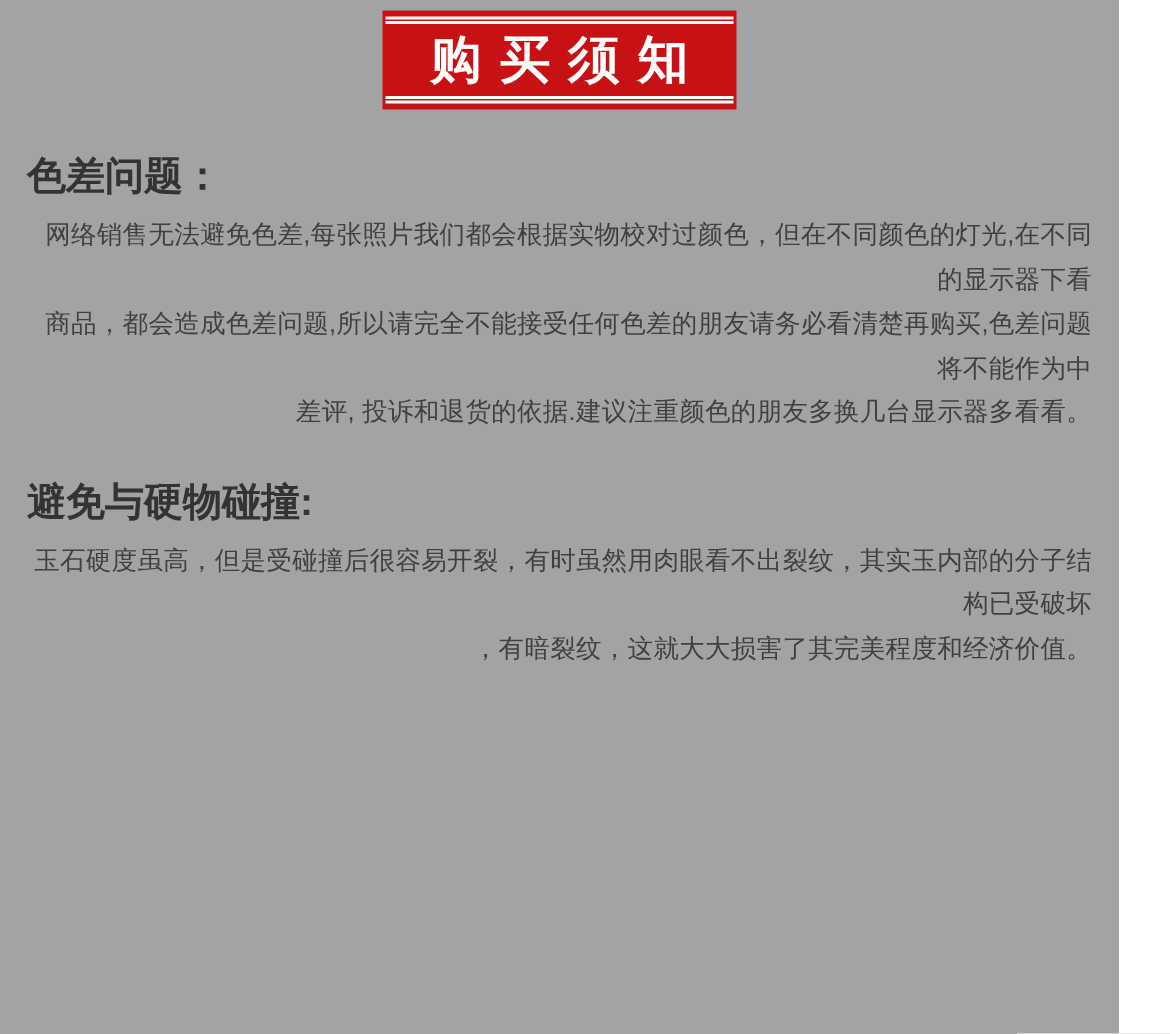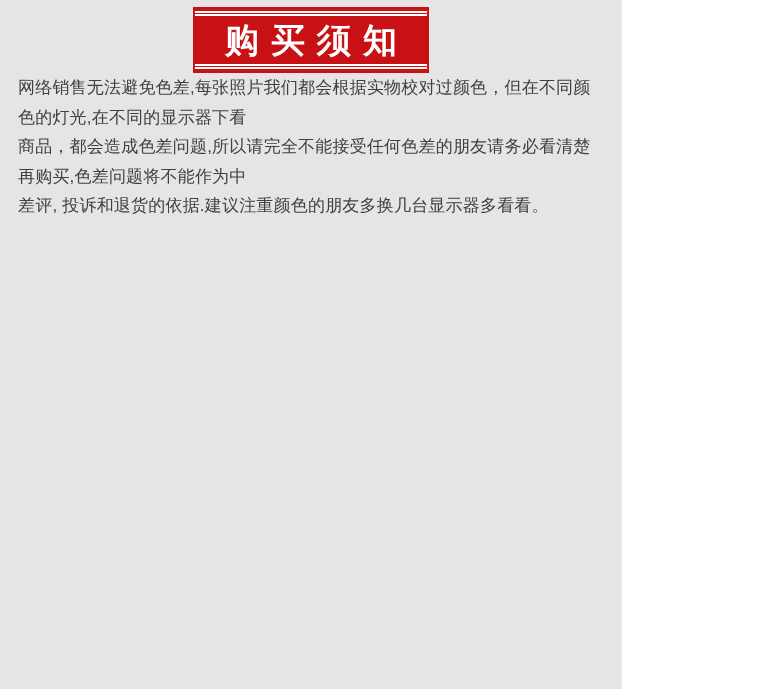--- a/index.html
+++ b/index.html
@@ -2,23 +2,23 @@
 <html><head>
 <meta charset="utf-8">
 <style>
   * { margin: 0; padding: 0; box-sizing: border-box; }
   html, body {
     width: 780px;
     background: #ffffff;
     font-family: "Liberation Sans", "DejaVu Sans", sans-serif;
   }
   .page {
-    width: 622px;
+    width: 746px;
     height: 689px;
-    background: #e5e5e5;
+    background: #a3a3a3;
     overflow: hidden;
   }
   
   .banner {
     position: relative;
     width: 236px;
     height: 66px;
     margin: 7px auto 0 auto;
     background: #c81114;
     display: flex;
@@ -56,38 +56,45 @@
     color: #333333;
     margin-top: 27px;
     margin-bottom: 8px;
   }
   .section-paragraph {
     font-size: 17px;
     line-height: 29.5px;
     color: #404040;
     white-space: pre-line; 
     letter-spacing: 0.2px;
+    text-align: right;
   }
 </style>
 </head>
 <body>
 
 <div class="page">
 
   <div class="banner">
     <div class="banner-lines"></div>
     <div class="banner-title">购买须知</div>
   </div>
 
   <div class="content">
 
     <div>
+      <div class="section-heading">色差问题：</div>
       <div class="section-paragraph">网络销售无法避免色差,每张照片我们都会根据实物校对过颜色，但在不同颜色的灯光,在不同的显示器下看
 商品，都会造成色差问题,所以请完全不能接受任何色差的朋友请务必看清楚再购买,色差问题将不能作为中
 差评, 投诉和退货的依据.建议注重颜色的朋友多换几台显示器多看看。</div>
     </div>
 
+    <div>
+      <div class="section-heading">避免与硬物碰撞:</div>
+      <div class="section-paragraph">玉石硬度虽高，但是受碰撞后很容易开裂，有时虽然用肉眼看不出裂纹，其实玉内部的分子结构已受破坏
+，有暗裂纹，这就大大损害了其完美程度和经济价值。</div>
+    </div>
 
     <div>
     </div>
 
   </div>
 </div>
 
 </body></html>

